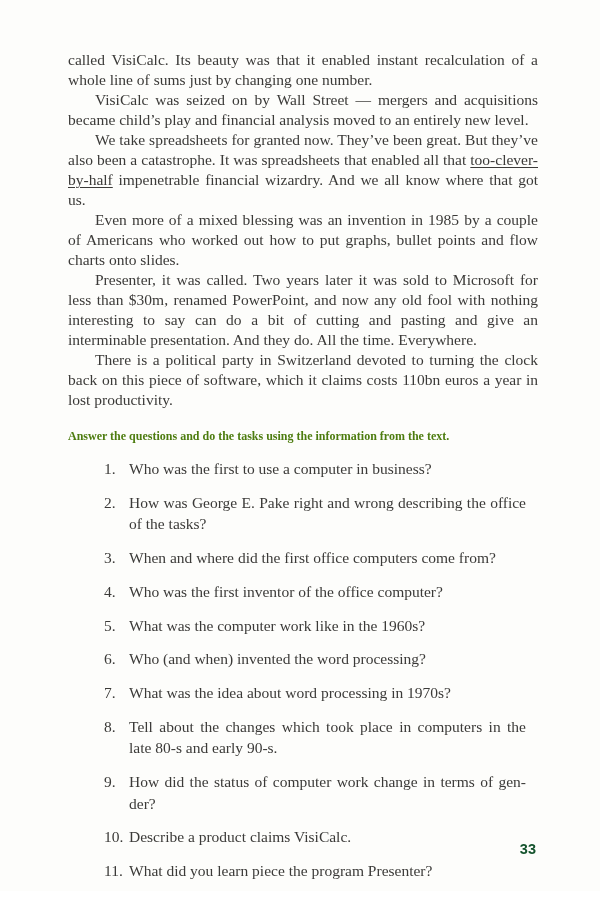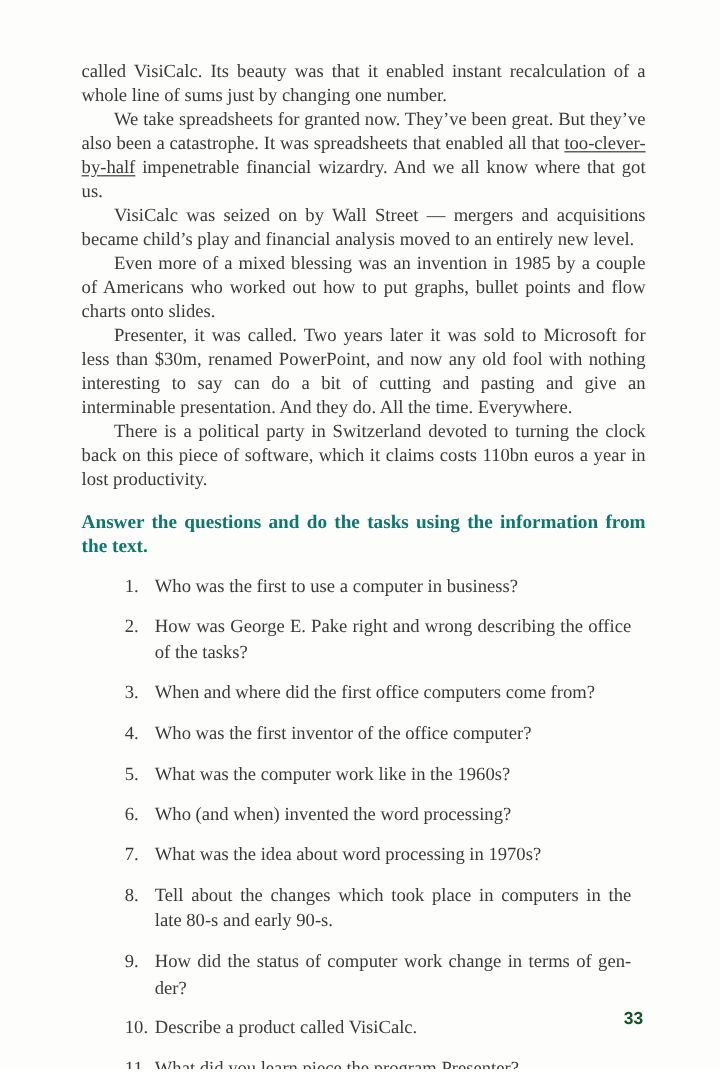--- a/index.html
+++ b/index.html
@@ -33,25 +33,25 @@
   }
   .para.no-indent {
     text-indent: 0;
   }
   .para .u {
     text-decoration: underline;
     text-underline-offset: 2px;
   }
   .task-heading {
     margin: 16px 0 0 0;
-    font-size: 16px;
+    font-size: 12px;
     line-height: 20px;
     font-weight: bold;
     text-align: justify;
-    color: #0f766e;
+    color: #4d7c0f;
   }
   ol.questions {
     margin: 6px 0 0 0;
     padding: 0 0 0 49px;
     list-style: none;
     counter-reset: q;
   }
   ol.questions li {
     counter-increment: q;
     position: relative;
@@ -79,43 +79,43 @@
   }
 </style>
 </head>
 <body>
 
 <div class="page">
   <div class="content">
 
     <p class="para no-indent">called VisiCalc. Its beauty was that it enabled instant recalculation of a whole line of sums just by changing one number.</p>
 
+    <p class="para">VisiCalc was seized on by Wall Street — mergers and acquisitions became child’s play and financial analysis moved to an entirely new level.</p>
+
     <p class="para"><span>We take spreadsheets for granted now. They’ve been great. But they’ve also been a catastrophe. It was spreadsheets that enabled all that </span><span class="u">too-clever-by-half</span><span> impenetrable financial wizardry. And we all know where that got us.</span></p>
-
-    <p class="para">VisiCalc was seized on by Wall Street — mergers and acquisitions became child’s play and financial analysis moved to an entirely new level.</p>
 
     <p class="para">Even more of a mixed blessing was an invention in 1985 by a couple of Americans who worked out how to put graphs, bullet points and flow charts onto slides.</p>
 
     <p class="para">Presenter, it was called. Two years later it was sold to Micro­soft for less than $30m, renamed PowerPoint, and now any old fool with nothing interesting to say can do a bit of cutting and pasting and give an interminable presentation. And they do. All the time. Everywhere.</p>
 
     <p class="para">There is a political party in Switzerland devoted to turning the clock back on this piece of software, which it claims costs 110bn euros a year in lost productivity.</p>
 
 
     <p class="task-heading">Answer the questions and do the tasks using the information from the text.</p>
 
     <ol class="questions">
       <li>Who was the first to use a computer in business?</li>
       <li>How was George E. Pake right and wrong describing the office of the tasks?</li>
       <li>When and where did the first office computers come from?</li>
       <li>Who was the first inventor of the office computer?</li>
       <li>What was the computer work like in the 1960s?</li>
       <li>Who (and when) invented the word processing?</li>
       <li>What was the idea about word processing in 1970s?</li>
       <li>Tell about the changes which took place in computers in the late 80-s and early 90-s.</li>
       <li>How did the status of computer work change in terms of gen­der?</li>
-      <li>Describe a product called VisiCalc.</li>
+      <li>Describe a product claims VisiCalc.</li>
       <li>What did you learn piece the program Presenter?</li>
     </ol>
 
   </div>
 
   <div class="page-number">33</div>
 </div>
 
 </body></html>

